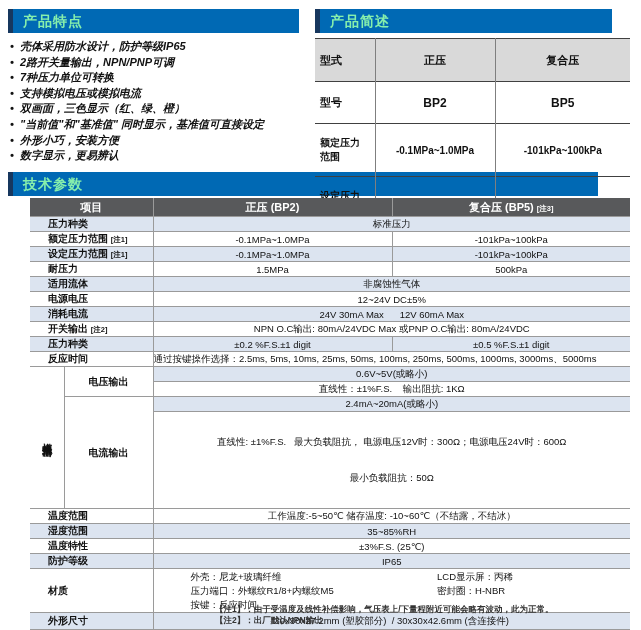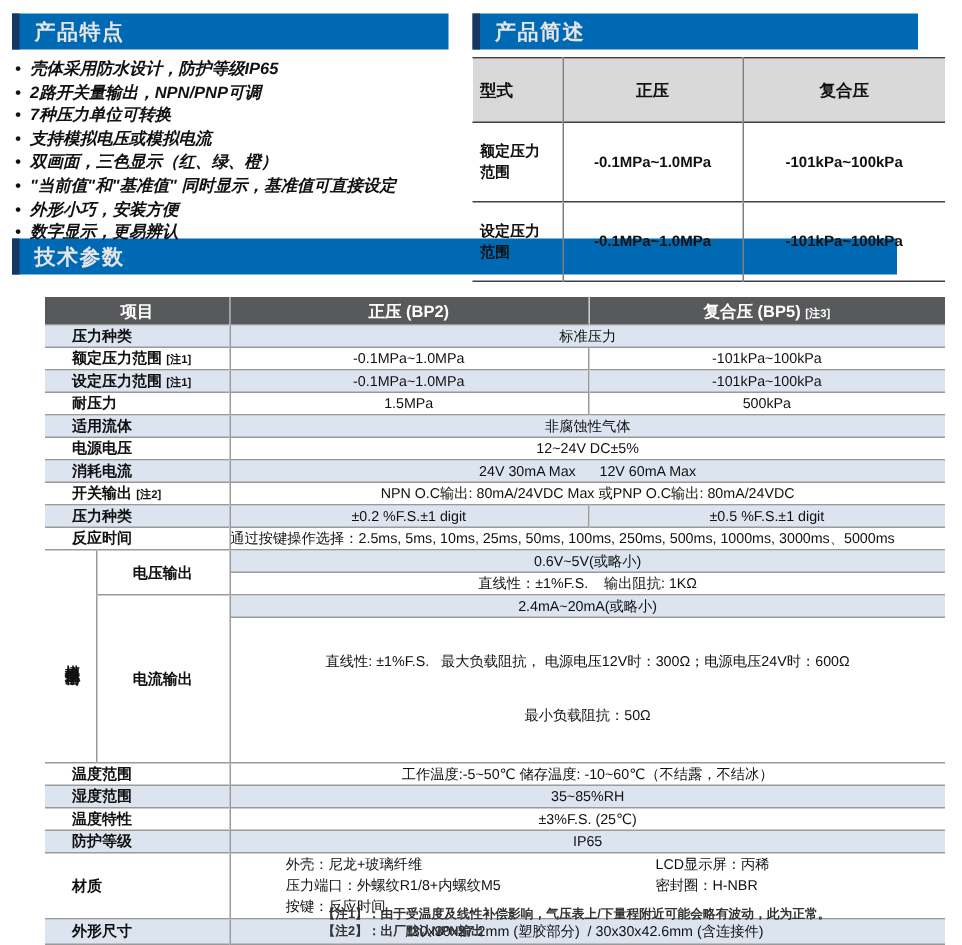--- a/index.html
+++ b/index.html
@@ -1,25 +1,25 @@
 <!DOCTYPE html>
 <html><head>
 <meta charset="utf-8">
 <style>
   html,body{margin:0;padding:0;background:#fff;}
   body{font-family:"Liberation Sans","DejaVu Sans",sans-serif;color:#111;}
   #page{position:relative;width:641px;height:630px;background:#fff;overflow:hidden;}
 
   
   .banner{position:absolute;height:24px;background:#0069b4;border-left:5px solid #17375e;
-          color:#e5e5e5;font-size:14px;font-weight:bold;line-height:24px;padding-left:10px;
+          color:#86efac;font-size:14px;font-weight:bold;line-height:24px;padding-left:10px;
           letter-spacing:1px;box-sizing:border-box;}
   .banner-features{left:8px;top:9px;width:291px;}
   .banner-summary{left:315px;top:9px;width:297px;}
-  .banner-tech{left:8px;top:159px;width:590px;}
+  .banner-tech{left:8px;top:172px;width:590px;}
 
   
   .features{position:absolute;left:10px;top:39px;width:300px;}
   .features .item{font-size:11px;font-weight:bold;line-height:15.6px;white-space:nowrap;font-style:italic;}
   .features .blt{display:inline-block;width:10px;}
 
   
   .summary{position:absolute;left:315px;top:38px;width:315px;}
   table.s{border-collapse:collapse;width:315px;table-layout:fixed;}
   table.s td{padding:12px;text-align:center;vertical-align:middle;overflow:hidden;}
@@ -91,20 +91,25 @@
           <col style="width:60px">
           <col style="width:120px">
           <col style="width:135px">
         </colgroup>
       <tbody>
           <tr class="hd">
         <td class="lab">型式</td>
         <td class="cdiv">正压</td>
         <td class="cdiv">复合压</td>
       </tr>
+      <tr class="md">
+        <td class="lab" style="font-size:11px">型号</td>
+        <td class="cdiv">BP2</td>
+        <td class="cdiv">BP5</td>
+      </tr>
       <tr class="rg">
         <td class="lab" style="font-size:10px">额定压力范围</td>
         <td class="cdiv">-0.1MPa~1.0MPa</td>
         <td class="cdiv">-101kPa~100kPa</td>
       </tr>
       <tr class="rg">
         <td class="lab" style="font-size:10px">设定压力范围</td>
         <td class="cdiv">-0.1MPa~1.0MPa</td>
         <td class="cdiv">-101kPa~100kPa</td>
       </tr>

